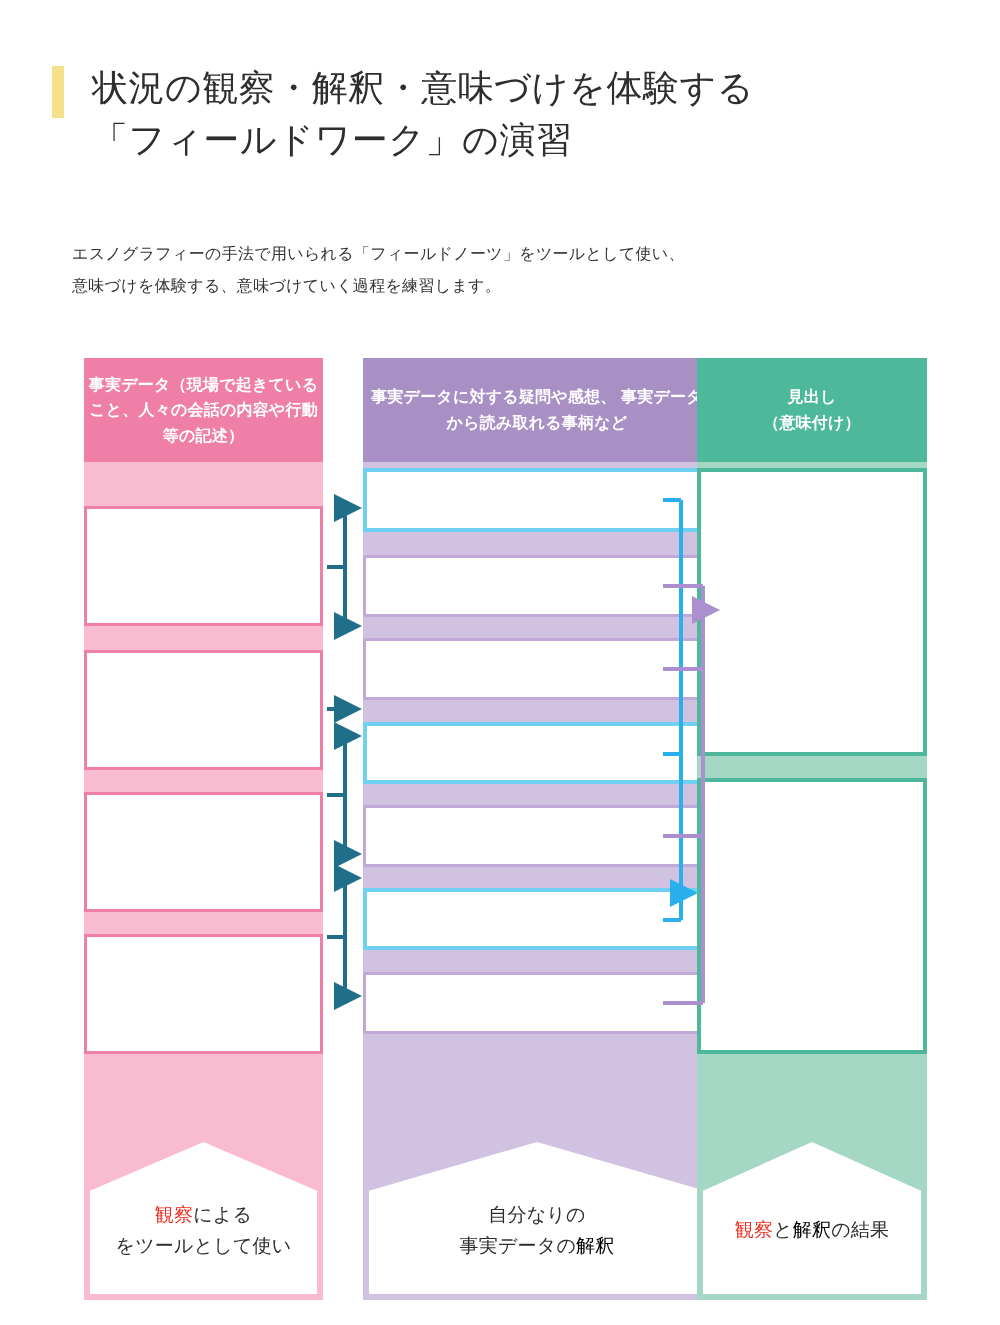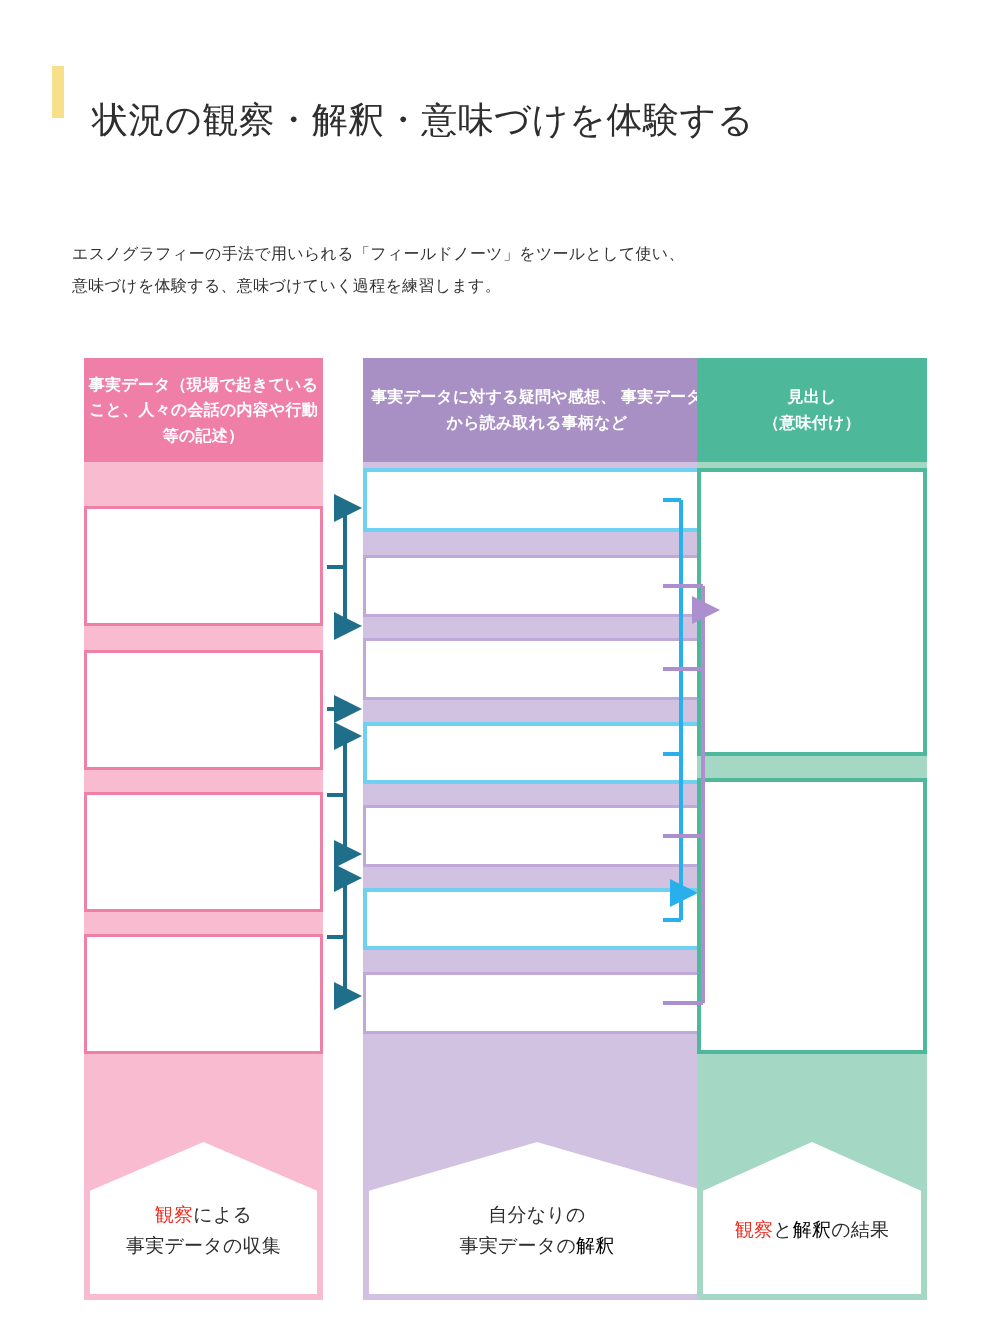--- a/index.html
+++ b/index.html
@@ -11,21 +11,21 @@
     overflow: hidden;
   }
   .page { position: relative; width: 1000px; height: 1325px; }
 
   
   .title-wrap { position: absolute; left: 52px; top: 62px; width: 900px; display: flex; }
   .title-bar { width: 12px; height: 52px; background: #f7e08a; flex: 0 0 auto; margin-top: 4px; }
   .title-text {
     margin-left: 28px;
     font-size: 36px; line-height: 1.45; font-weight: 400;
-    color: #2e2e2e; letter-spacing: 0.5px; margin-top: 32px;
+    color: #2e2e2e; letter-spacing: 0.5px;
   }
   .lede {
     position: absolute; left: 72px; top: 238px; width: 880px;
     font-size: 16px; line-height: 2.0; color: #333333; letter-spacing: 0.3px;
   }
 
   
   .diagram { position: absolute; left: 0; top: 358px; width: 1000px; height: 838px; }
 
   .col { position: absolute; top: 0; }
@@ -86,20 +86,21 @@
 </style>
 </head>
 <body>
 
 <div class="page">
 
   <div class="title-wrap">
     <div class="title-bar"></div>
     <div class="title-text">
       <div>状況の観察・解釈・意味づけを体験する</div>
+      <div>「フィールドワーク」の演習</div>
     </div>
   </div>
 
   <div class="lede">
     <div>エスノグラフィーの手法で用いられる「フィールドノーツ」をツールとして使い、</div>
     <div>意味づけを体験する、意味づけていく過程を練習します。</div>
   </div>
 
   <div class="diagram">
 
@@ -108,21 +109,21 @@
       <div class="col-body">
         <div class="slot" style="top:44px;height:120px;"></div>
         <div class="slot" style="top:188px;height:120px;"></div>
         <div class="slot" style="top:330px;height:120px;"></div>
         <div class="slot" style="top:472px;height:120px;"></div>
       </div>
       <div class="foot">
         <div class="foot-shape">
           <div class="foot-text">
             <div><span class="kw-red">観察</span><span>による</span></div>
-            <div>事実データの収集</div>
+            <div>をツールとして使い</div>
           </div>
         </div>
       </div>
     </div>
 
     <div class="col c2">
       <div class="col-head">事実データに対する疑問や感想、 事実データから読み取れる事柄など</div>
       <div class="col-body">
         <div class="slot blue" style="top:6px;height:64px;"></div>
         <div class="slot purple" style="top:93px;height:62px;"></div>

